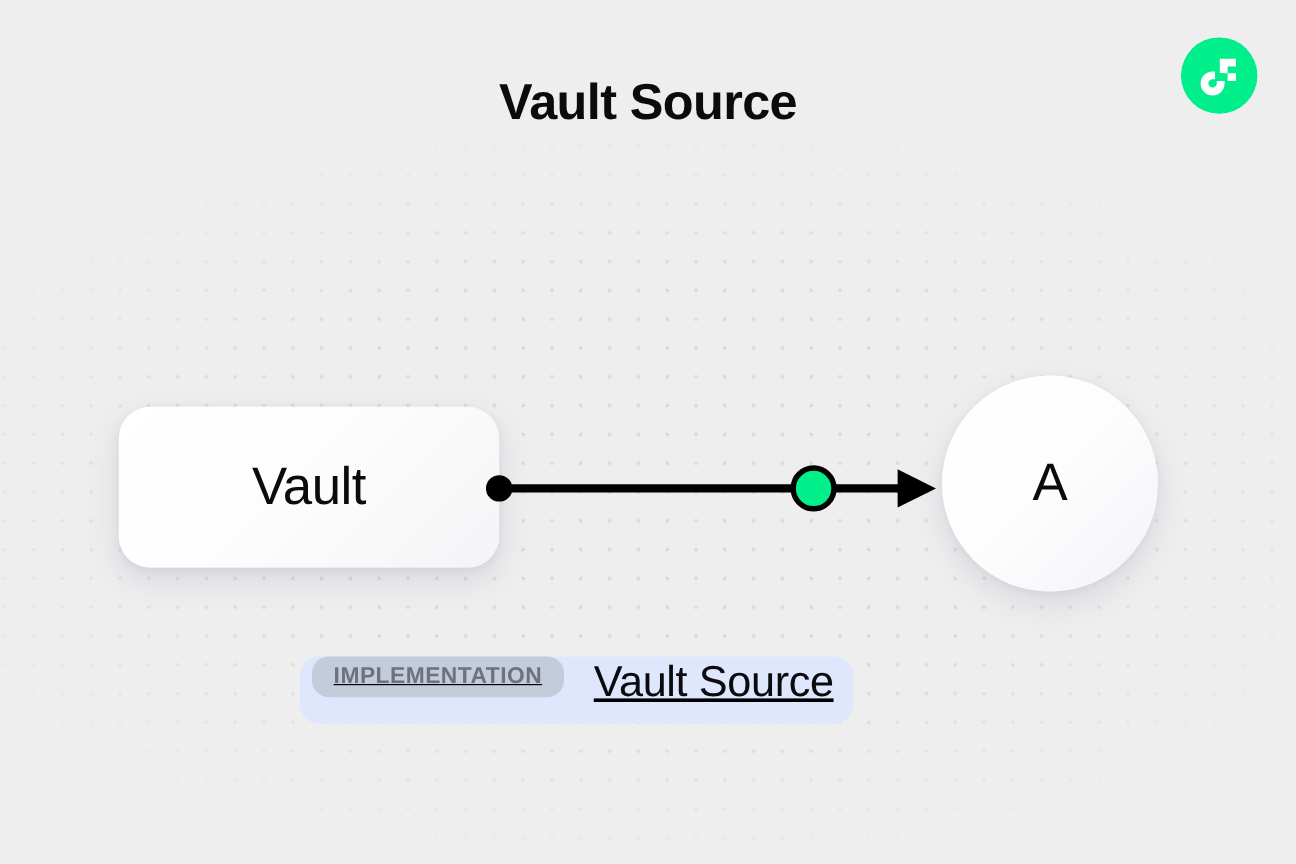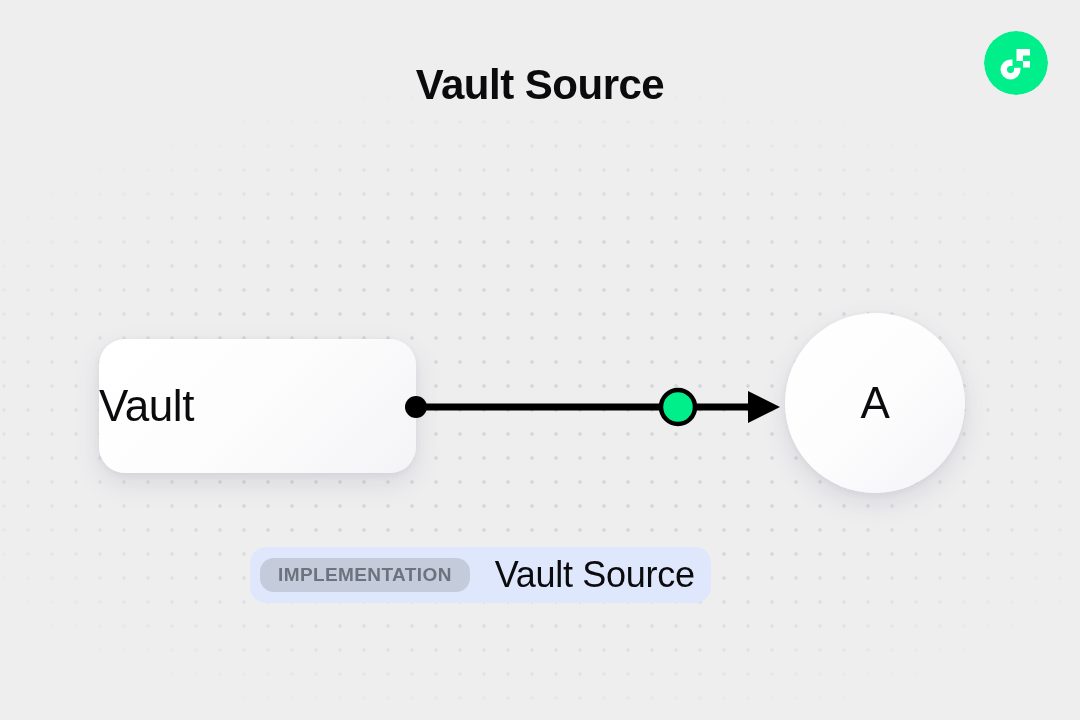--- a/index.html
+++ b/index.html
@@ -96,20 +96,21 @@
     left: 99px;
     top: 339px;
     width: 317px;
     height: 134px;
     border-radius: 26px;
     background: linear-gradient(135deg, #ffffff 0%, #fdfdfe 45%, #f4f4f6 100%);
     box-shadow: 0 10px 26px rgba(80, 80, 110, 0.13),
                 0 2px 6px rgba(80, 80, 110, 0.07);
     display: flex;
     align-items: center;
+    justify-content: center;
   }
   #vault-node-label {
     font-size: 44px;
     font-weight: 400;
     color: #0b0b0d;
     letter-spacing: -0.4px;
   }
 
   #a-node {
     position: absolute;
@@ -144,23 +145,24 @@
 
   
   #impl-badge {
     position: absolute;
     left: 250px;
     top: 547px;
     height: 56px;
     border-radius: 16px;
     background: #dee7fb;
     display: flex;
-    align-items: center;
+    align-items: flex-start;
     padding: 0 16px 0 10px;
     box-sizing: border-box;
+    text-decoration: underline;
   }
   #impl-tag {
     background: #c4ccdc;
     color: #6c727e;
     border-radius: 14px;
     padding: 7px 18px 8px 18px;
     font-size: 19px;
     font-weight: bold;
     letter-spacing: 0.4px;
     line-height: 1;

